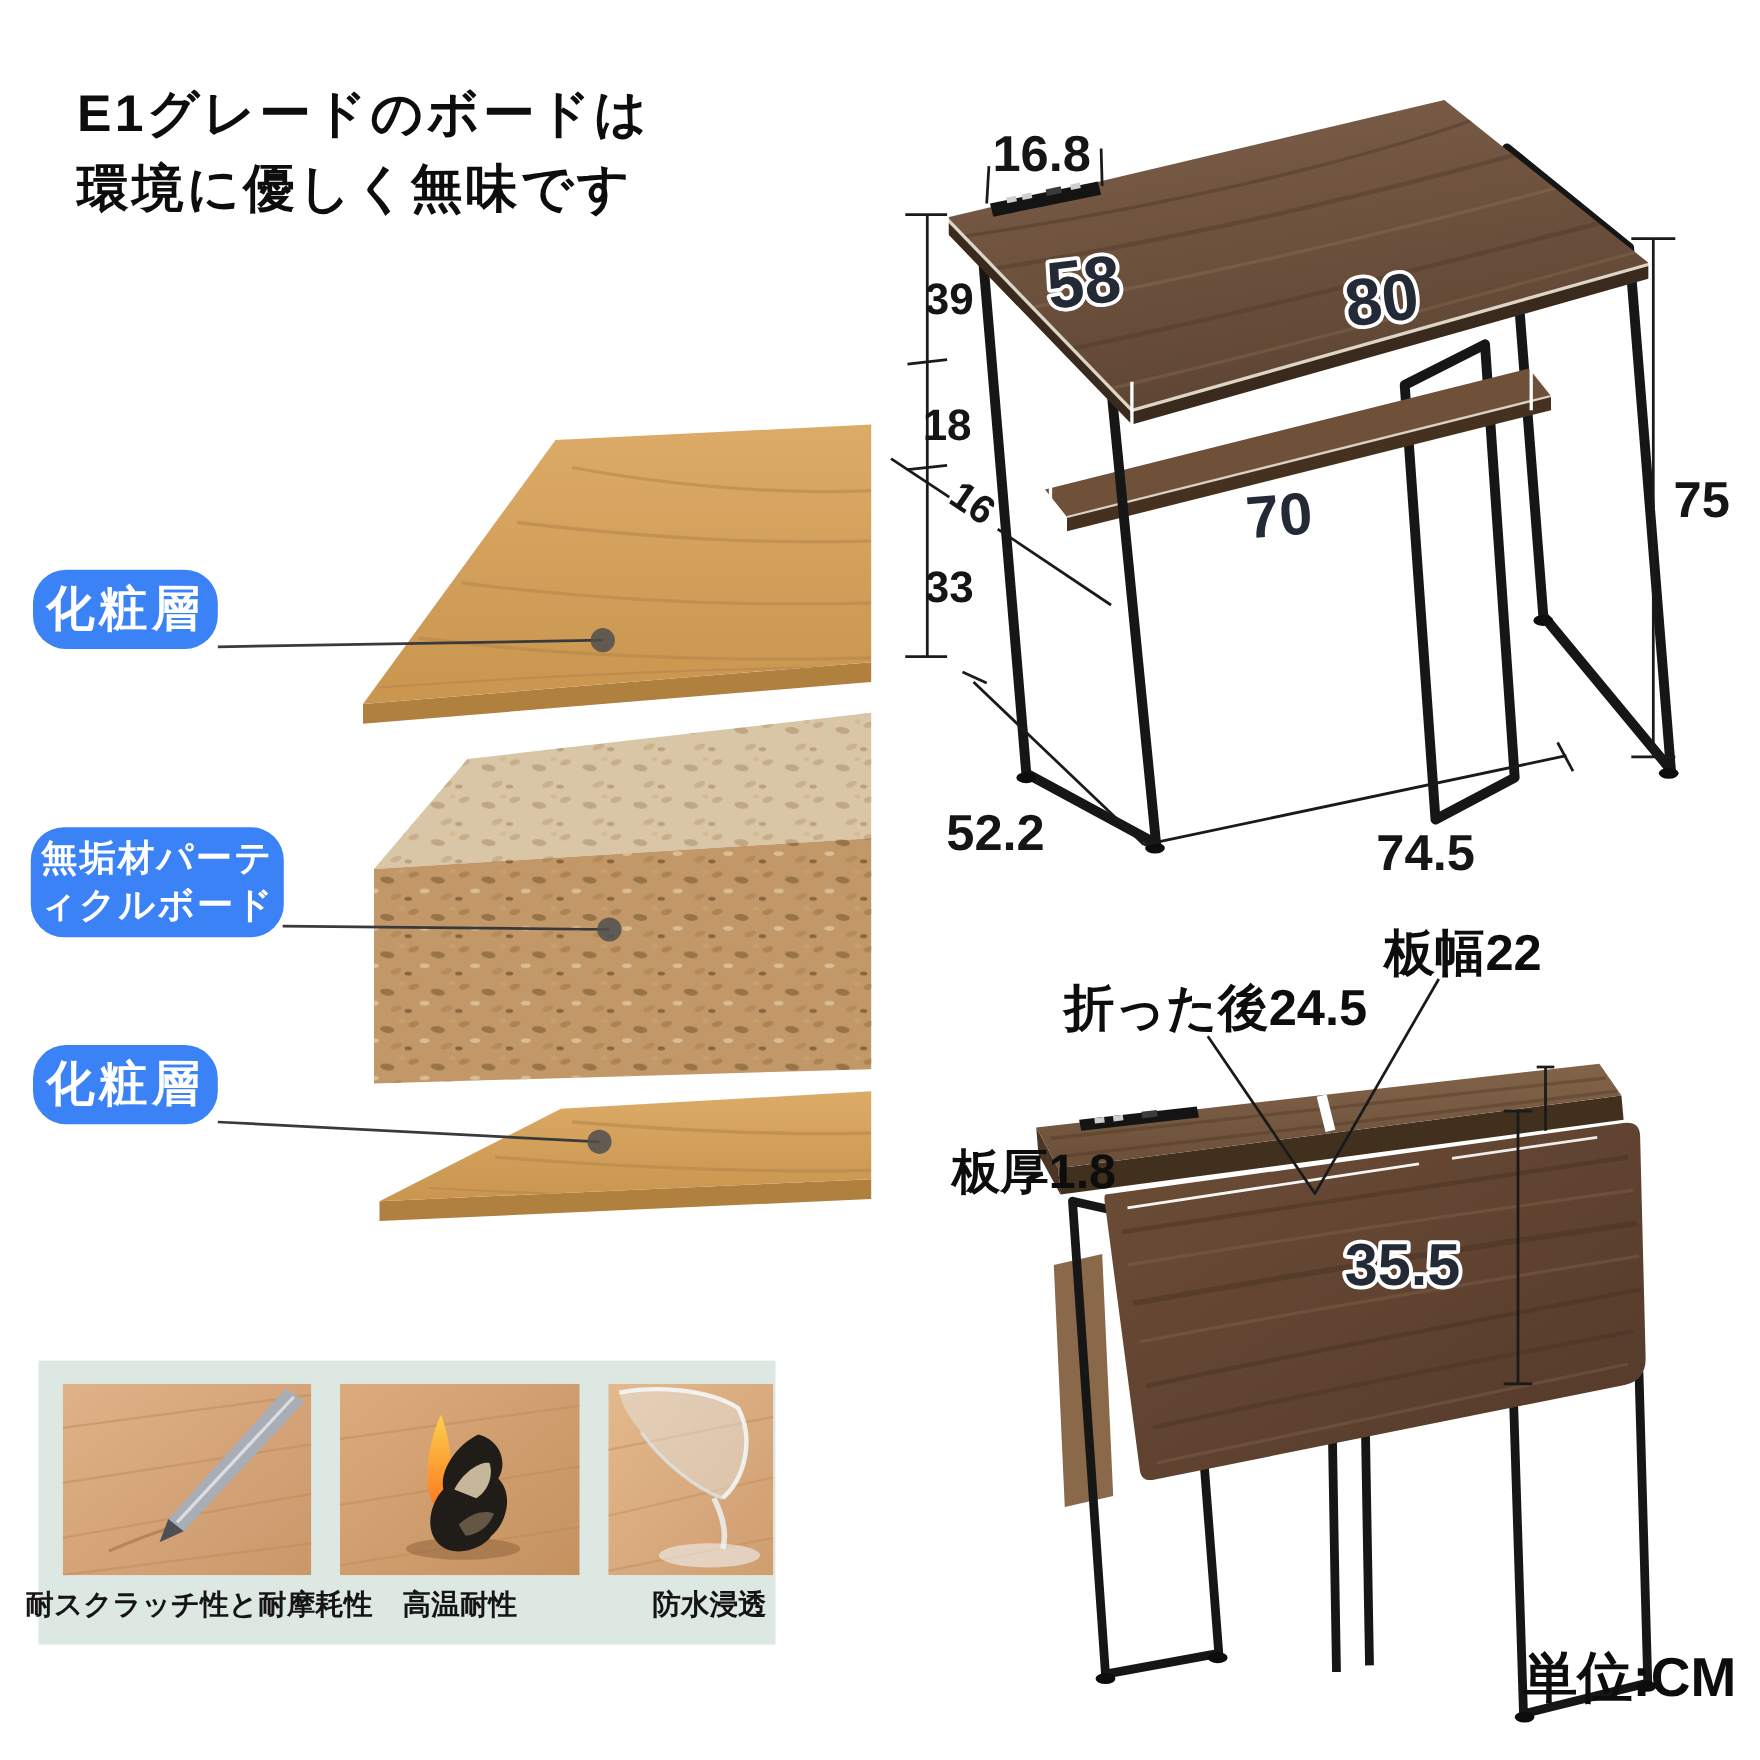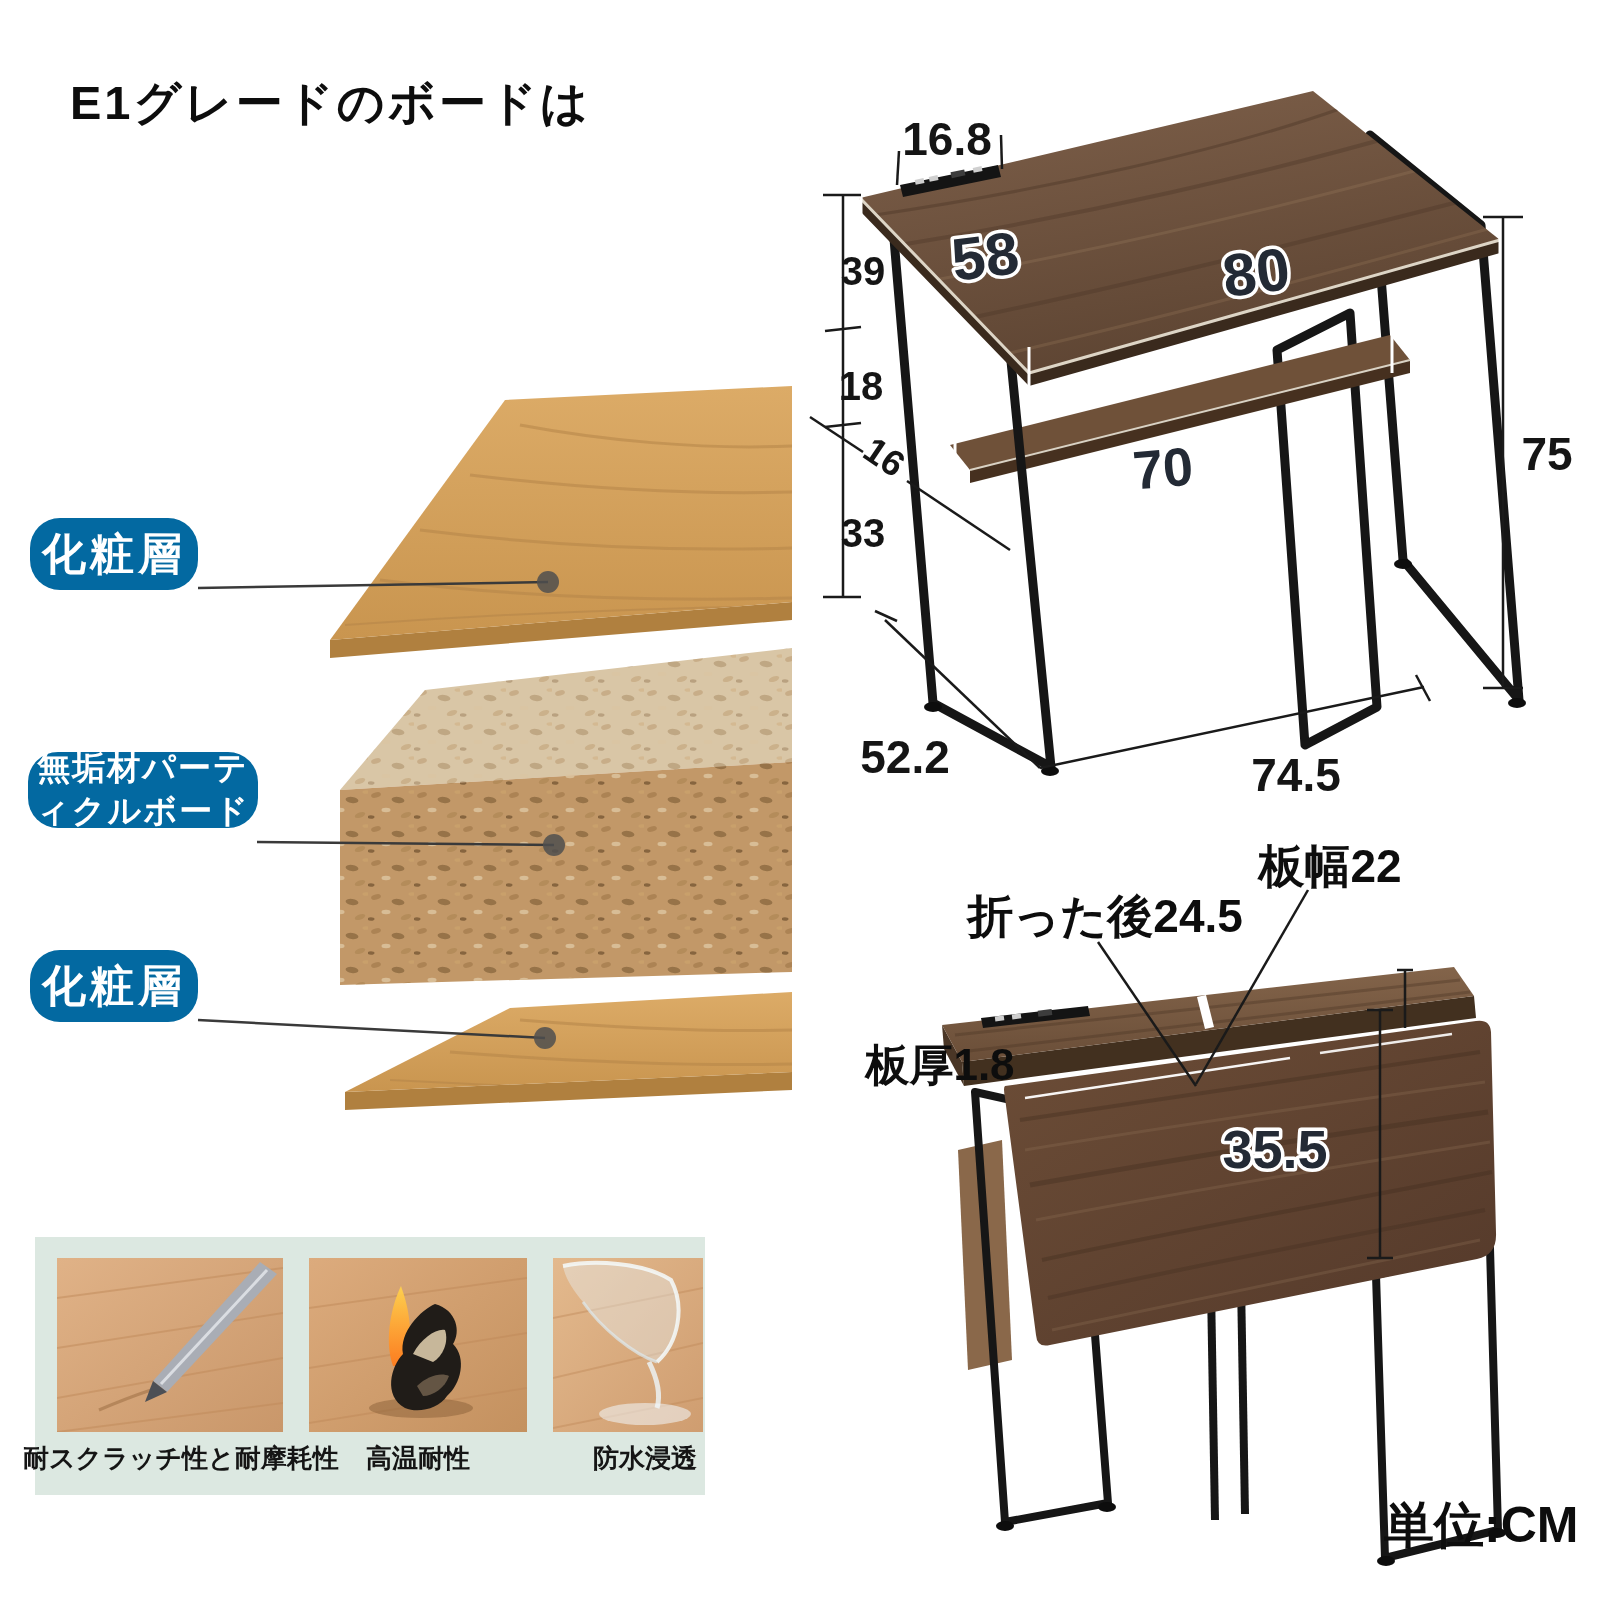--- a/index.html
+++ b/index.html
@@ -1,21 +1,21 @@
 <!DOCTYPE html>
 <html><head>
 <meta charset="utf-8">
 <style>
   html,body{margin:0;padding:0;background:#fff;}
   #canvas{position:relative;width:1600px;height:1600px;background:#fff;overflow:hidden;
           font-family:"Liberation Sans",sans-serif;color:#111;}
   .abs{position:absolute;}
   .title{font-size:47px;font-weight:700;letter-spacing:3px;color:#0d0d0d;}
   .subtitle{font-size:31px;font-weight:700;letter-spacing:1px;white-space:nowrap;color:#0d0d0d;}
-  .gbox{background:#0369a1;color:#fff;display:flex;flex-direction:column;align-items:center;
+  .gbox{background:#3b82f6;color:#fff;display:flex;flex-direction:column;align-items:center;
         justify-content:center;font-weight:700;line-height:1.3;border-radius:30px;}
   .gbox.big{font-size:44px;letter-spacing:4px;}
   .gbox.small{font-size:33px;letter-spacing:2px;}
   .panel{background:#dce8e1;}
   .caption{font-weight:700;font-size:26px;color:#151515;text-align:center;white-space:nowrap;}
   .unit{font-size:50px;font-weight:700;color:#0d0d0d;margin-left:46px;}
   svg text{font-family:"Liberation Sans",sans-serif;}
   .dim{font-size:40px;font-weight:700;fill:#151515;}
   .dimS{font-size:36px;font-weight:700;fill:#151515;}
   .dimXL{font-size:46px;font-weight:700;fill:#151515;}
@@ -25,20 +25,21 @@
   .leader{stroke:#3a3a3a;stroke-width:2.5;fill:none;}
   .dline{stroke:#1a1a1a;stroke-width:2.5;fill:none;}
   .wtick{stroke:#ffffff;stroke-width:3;}
 </style>
 </head>
 <body>
 
 <div id="canvas">
 
   <div class="abs title" style="left:70px;top:72px;width:700px;">E1グレードのボードは</div>
+  <div class="abs title" style="left:70px;top:140px;width:700px;">環境に優しく無味です</div>
 
   <svg class="abs" style="left:0;top:380px;" width="812" height="740" viewBox="0 0 812 740">
     <defs>
       <linearGradient id="gOak" x1="0" y1="0" x2="0" y2="1">
         <stop offset="0" stop-color="#dcab67"></stop>
           <stop offset="1" stop-color="#c9954f"></stop>
       </linearGradient>
       <pattern id="spk" width="46" height="34" patternUnits="userSpaceOnUse">
         <ellipse cx="8" cy="7" rx="5" ry="2.6" fill="#a87f50" transform="rotate(-14 8 7)"></ellipse>
         <ellipse cx="30" cy="12" rx="6.5" ry="3" fill="#8f6c42" transform="rotate(9 30 12)"></ellipse>
@@ -90,21 +91,21 @@
       <line class="leader" x1="257" y1="462" x2="554" y2="465"></line>
       <circle cx="554" cy="465" r="11" fill="#4f4f4f" opacity="0.85"></circle>
       <line class="leader" x1="198" y1="640" x2="545" y2="658"></line>
       <circle cx="545" cy="658" r="11" fill="#4f4f4f" opacity="0.85"></circle>
     </g>
   </svg>
 
   <div class="abs gbox big" style="left:30px;top:518px;width:168px;height:72px;">
     <span>化粧層</span>
   </div>
-  <div class="abs gbox small" style="left:28px;top:752px;width:230px;height:76px;">
+  <div class="abs gbox small" style="left:28px;top:752px;width:230px;height:100px;">
     <span>無垢材パーテ</span>
     <span>ィクルボード</span>
   </div>
   <div class="abs gbox big" style="left:30px;top:950px;width:168px;height:72px;">
     <span>化粧層</span>
   </div>
 
   <div class="abs panel" style="left:35px;top:1237px;width:670px;height:258px;">
 
     <svg class="abs" style="left:22px;top:21px;" width="226" height="174" viewBox="0 0 226 174">

